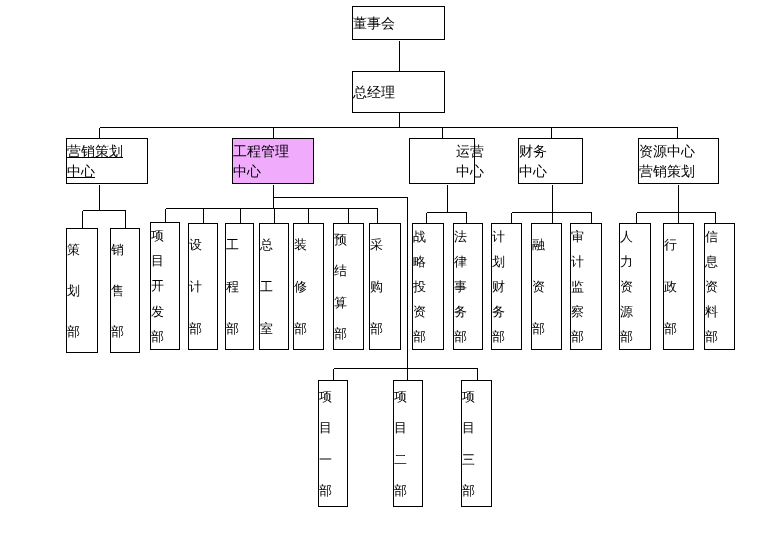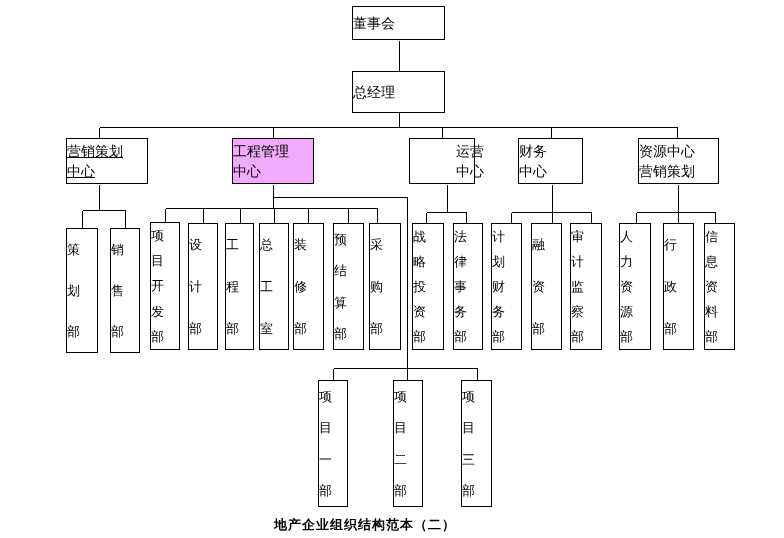--- a/index.html
+++ b/index.html
@@ -219,14 +219,13 @@
         <div class="vchar">二</div>
         <div class="vchar">部</div>
       </div>
       <div class="node v" style="left: 461px; top: 380px; width: 31px; height: 127px; border-color: rgb(0, 0, 0); background: rgb(255, 255, 255);">
         <div class="vchar">项</div>
         <div class="vchar">目</div>
         <div class="vchar">三</div>
         <div class="vchar">部</div>
       </div>
     </div>
-  <div class="caption" style="left: 274px; top: 516px; color: rgb(0, 0, 0);">地产企业组织结构范本（二）</div>
 </div>
 
 </body></html>

